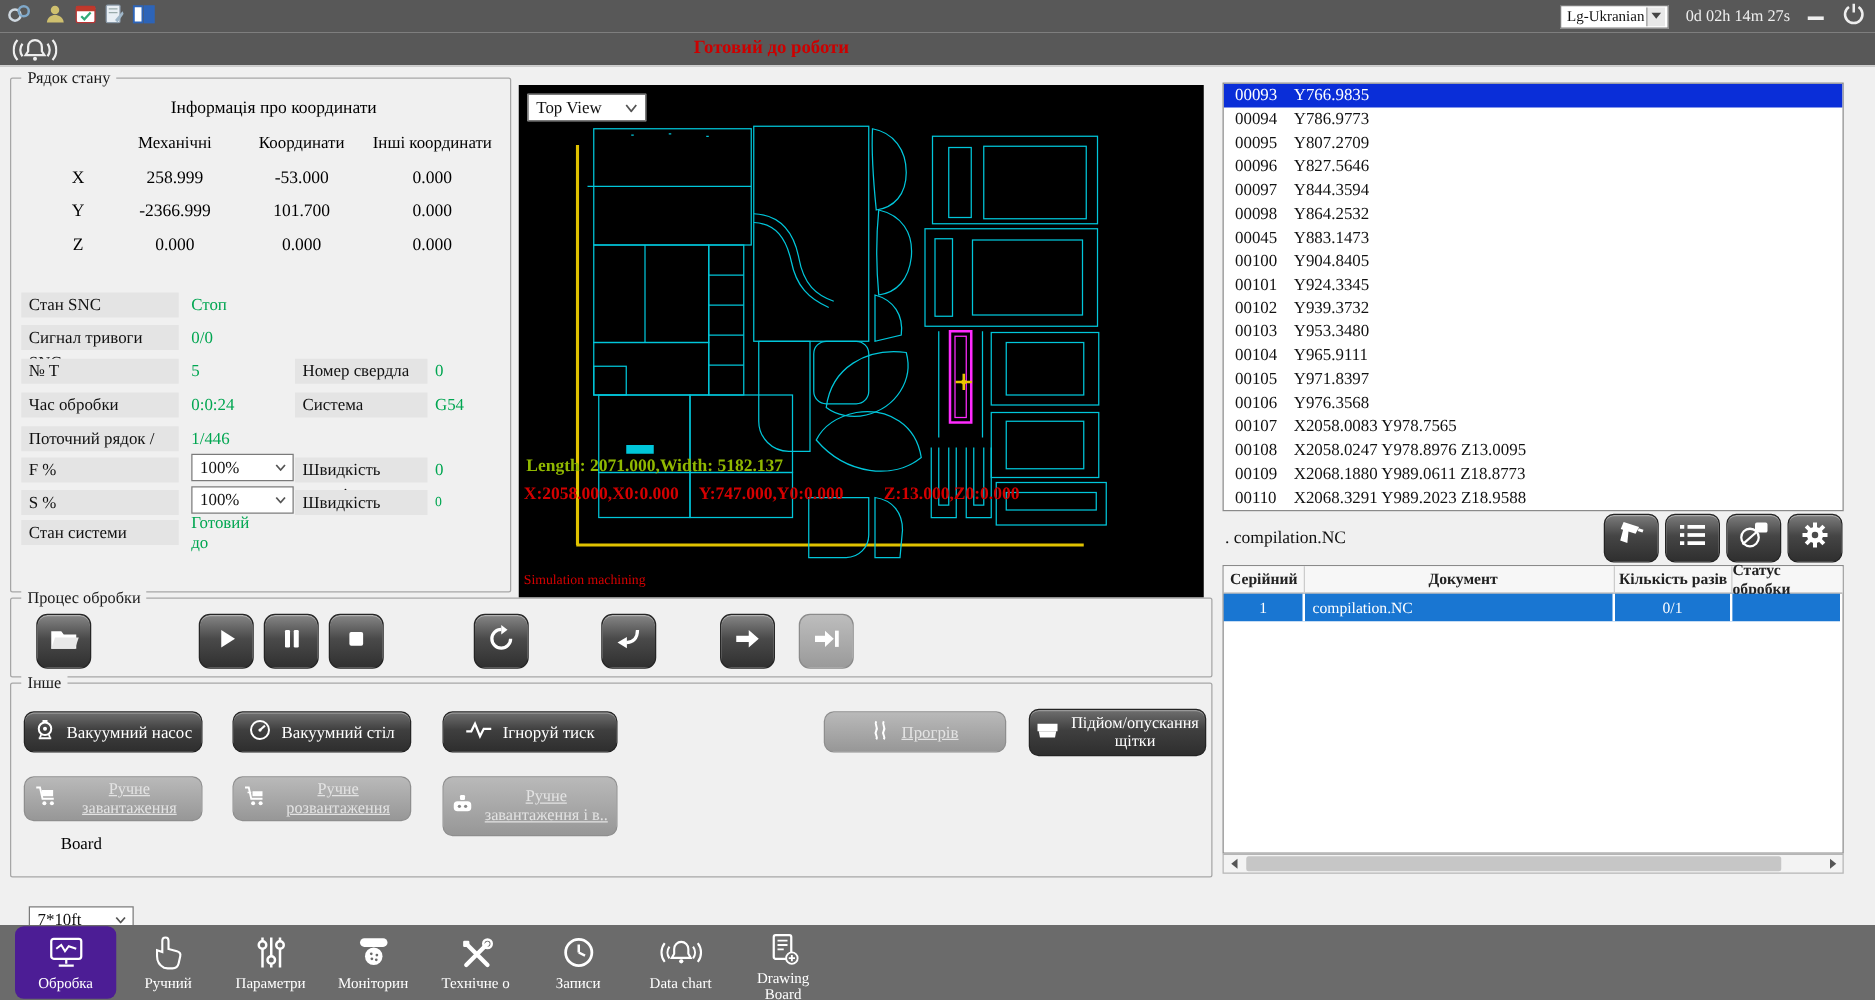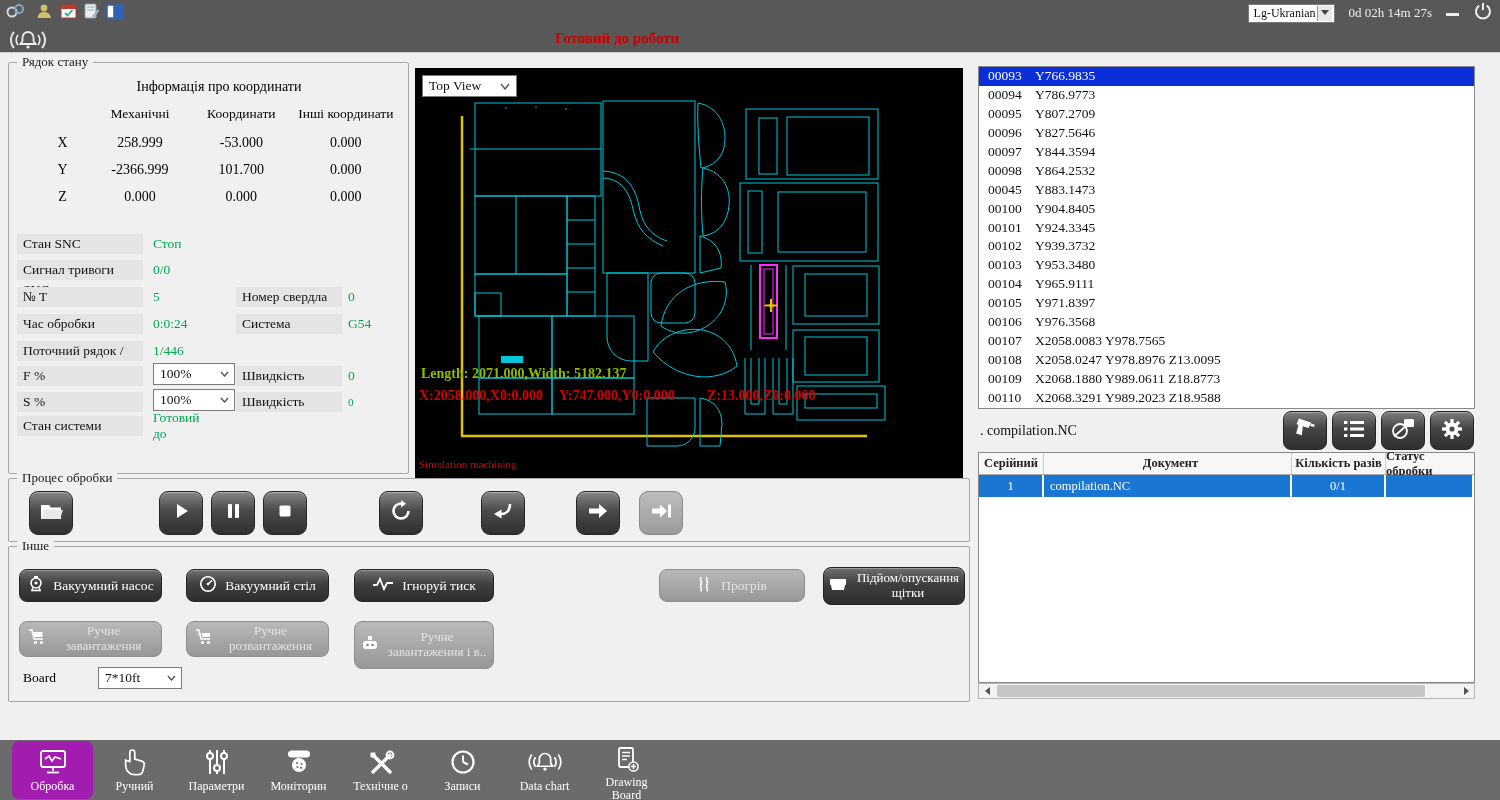--- a/index.html
+++ b/index.html
@@ -60,22 +60,22 @@
   .pbtn{position:absolute;top:12px;width:44px;height:44px;border-radius:9px;border:1px solid #262626;
         background:linear-gradient(#868686,#4a4a4a 45%,#303030);display:flex;align-items:center;justify-content:center;cursor:pointer;
         box-shadow:inset 0 1px 0 rgba(255,255,255,.35);}
   .pbtn.dis{background:linear-gradient(#bdbdbd,#9a9a9a);border-color:#8b8b8b;box-shadow:none;}
 
   
   #other-panel{left:8px;top:546px;width:962px;height:156px;}
   .obtn{position:absolute;border-radius:8px;border:1px solid #242424;color:#fff;font-size:13.5px;
         background:linear-gradient(#6f6f6f,#3f3f3f 45%,#2e2e2e);display:flex;align-items:center;justify-content:center;gap:8px;
         box-shadow:inset 0 1px 0 rgba(255,255,255,.3);cursor:pointer;text-align:center;line-height:1.15;}
-  .obtn.dis{background:linear-gradient(#b9b9b9,#979797);border-color:#8e8e8e;color:#e3e3e3;box-shadow:none;}
-  .board-row{position:absolute;left:14px;top:120px;display:flex;align-items:center;gap:42px;font-size:13.5px;}
+  .obtn.dis{background:linear-gradient(#b9b9b9,#979797);border-color:#8e8e8e;color:#e3e3e3;box-shadow:none;text-decoration:underline;}
+  .board-row{position:absolute;left:14px;top:120px;display:flex;align-items:center;gap:42px;font-size:13.5px;flex-direction:column;}
   .board-select{width:84px;height:22px;font-size:13.5px;padding:0 2px 0 6px;}
   .board-select .chev{width:16px;height:16px;}
 
   
   #nc-list{position:absolute;left:978px;top:66px;width:497px;height:343px;background:#fff;border:1px solid #8a8a8a;overflow:hidden;}
   .nc-row{height:18.9px;display:flex;align-items:center;font-size:13.5px;color:#111;cursor:default;}
   .nc-num{width:56px;padding-left:9px;} .nc-code{flex:1;}
   .nc-row.sel{background:var(--sel-blue);color:#fff;}
 
   
@@ -91,21 +91,21 @@
   .c-serial{width:65px;justify-content:center;} .c-doc{width:248px;padding-left:6px;} .c-count{width:94px;justify-content:center;} .c-status{width:86px;border-right:none !important;}
   .hscroll{position:absolute;left:978px;top:683px;width:497px;height:16px;background:#f3f3f3;border:1px solid #b5b5b5;display:flex;align-items:center;}
   .harrow{width:16px;height:14px;display:flex;align-items:center;justify-content:center;cursor:pointer;}
   .tri{width:0;height:0;border-top:4px solid transparent;border-bottom:4px solid transparent;}
   .tri.left{border-right:5px solid #555;} .tri.right{border-left:5px solid #555;}
   .hthumb{height:12px;width:428px;background:#c6c6c6;border-radius:2px;margin-left:2px;cursor:pointer;}
 
   
   #taskbar{position:absolute;left:0;top:740px;width:1500px;height:60px;background:var(--taskbar-bg);display:flex;align-items:flex-start;}
   .titem{width:81px;height:58px;margin-top:1px;display:flex;flex-direction:column;align-items:center;justify-content:flex-start;color:#fff;font-size:12px;cursor:pointer;border-radius:7px;padding-top:5px;gap:2px;}
-  .titem.active{background:#a21caf;}
+  .titem.active{background:#4c1d95;}
   .titem .ic{height:32px;display:flex;align-items:center;justify-content:center;}
   .titem .tl{text-align:center;line-height:1.05;}
 </style>
 </head>
 <body>
 
 <div id="app">
 
   <div class="titlebar">
     <span style="margin-left:6px">

